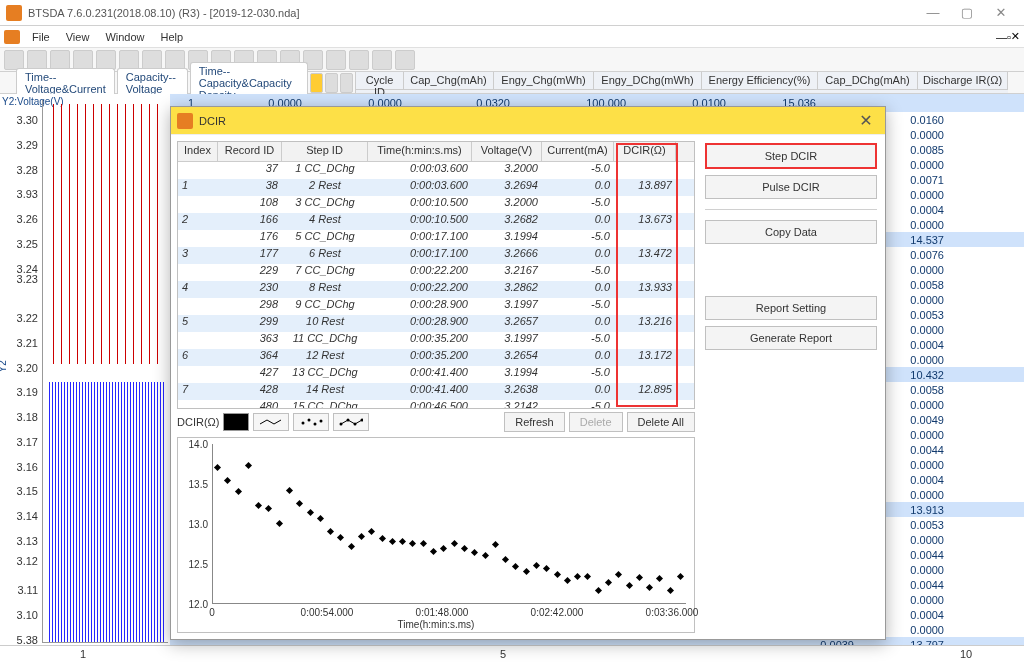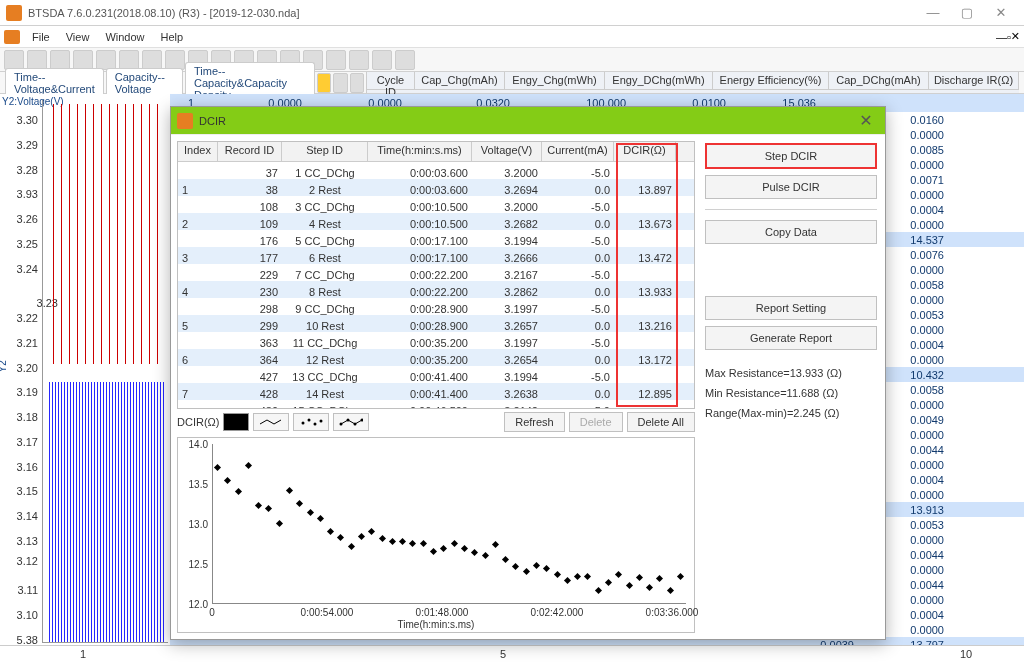--- a/index.html
+++ b/index.html
@@ -9,21 +9,21 @@
 .titlebar .icon { width: 16px; height: 16px; background: #e67e22; margin-right: 6px; border-radius: 2px; }
 .titlebar .title { flex: 1; color: #555; }
 .titlebar .ctrl { width: 34px; text-align: center; color: #888; font-size: 13px; cursor: default; }
 
 .menubar { background: #fff; height: 22px; display: flex; align-items: center; padding: 0 4px; border-bottom: 1px solid #e0e0e0; }
 .menubar span { padding: 0 8px; color: #333; }
 
 .toolbar { background: #f7f7f7; height: 24px; display: flex; align-items: center; padding: 0 4px; gap: 3px; border-bottom: 1px solid #d0d0d0; }
 .tb-btn { width: 20px; height: 20px; background: #ddd; border: 1px solid #ccc; border-radius: 2px; }
 
-.tabs-row { background: #f7f7f7; height: 22px; display: flex; align-items: center; padding: 0 5px; gap: 2px; border-bottom: 1px solid #d0d0d0; }
+.tabs-row { background: #f7f7f7; height: 22px; display: flex; align-items: center; padding: 0 16px; gap: 2px; border-bottom: 1px solid #d0d0d0; }
 .tab { padding: 2px 8px; background: #fff; border: 1px solid #ccc; border-bottom: none; border-radius: 3px 3px 0 0; color: #244a7a; }
 
 .main { display: flex; height: calc(663px - 94px); }
 
 
 .left-area { width: 170px; position: relative; background: #fff; }
 .y-axis { position: absolute; left: 0; top: 20px; bottom: 20px; width: 40px; }
 .y-tick { position: absolute; left: 0; width: 40px; text-align: right; color: #333; padding-right: 2px; }
 .y-label { position: absolute; left: 2px; top: 50%; transform: rotate(-90deg); transform-origin: left center; color: #1a4a8a; font-size: 10px; white-space: nowrap; }
 .y2-label { position: absolute; left: 2px; top: 2px; color: #1a4a8a; font-size: 10px; }
@@ -43,35 +43,35 @@
 .grid-row { display: flex; height: 15px; align-items: center; }
 .grid-row.hl { background: #cfe2fb; }
 .gc { text-align: right; color: #113a6e; padding-right: 6px; }
 .gc1{width:690px;text-align:right}.gc2{width:90px}
 
 .bottom-ruler { position: absolute; bottom: 0; left: 0; right: 0; height: 18px; background: #fff; border-top: 1px solid #ccc; display: flex; align-items: center; }
 .ruler-mark { position: absolute; top: 2px; color: #333; }
 
 
 .dialog { position: absolute; left: 170px; top: 106px; width: 716px; height: 534px; background: #fff; border: 1px solid #999; box-shadow: 0 4px 16px rgba(0,0,0,0.3); z-index: 10; display: flex; flex-direction: column; }
-.dlg-title { height: 28px; display: flex; align-items: center; padding: 0 6px; background: #84cc16; border-bottom: 1px solid #eee; }
+.dlg-title { height: 28px; display: flex; align-items: center; padding: 0 6px; background: #fde047; border-bottom: 1px solid #eee; }
 .dlg-title .icon { width: 16px; height: 16px; background: #e67e22; margin-right: 6px; border-radius: 2px; }
 .dlg-title .t { flex: 1; color: #333; }
 .dlg-title .x { width: 26px; text-align: center; font-size: 16px; color: #555; }
 
 .dlg-body { flex: 1; display: flex; gap: 8px; padding: 6px; }
 .dlg-left { flex: 1; display: flex; flex-direction: column; }
 .dlg-right { width: 176px; display: flex; flex-direction: column; gap: 6px; padding: 2px; }
 
 .tbl { border: 1px solid #c0c0c0; height: 268px; overflow: hidden; }
 .tbl-head { display: flex; background: #f2f2f2; height: 20px; border-bottom: 1px solid #ccc; }
 .tbl-head div { border-right: 1px solid #ccc; padding: 2px 4px; color: #333; text-align: center; }
 .th1{width:40px}.th2{width:64px}.th3{width:86px}.th4{width:104px}.th5{width:70px}.th6{width:72px}.th7{width:62px; border-right:none}
 .tbl-body { overflow-y: auto; height: 246px; }
-.row { display: flex; height: 17px; align-items: flex-end; }
+.row { display: flex; height: 17px; align-items: flex-start; font-style: italic; }
 .row.alt { background: #e4effb; }
 .row div { padding: 0 4px; text-align: right; color: #333; }
 .row .r1{width:40px;text-align:left}.row .r2{width:64px}.row .r3{width:86px;text-align:center}.row .r4{width:104px;text-align:right}.row .r5{width:70px}.row .r6{width:72px}.row .r7{width:62px}
 .red-box1 { position: absolute; border: 2px solid #e33; pointer-events: none; }
 
 .chart-ctrls { height: 26px; display: flex; align-items: center; gap: 4px; padding: 2px 0; }
 .dcir-lbl { color: #333; }
 .swatch { width: 26px; height: 18px; background: #000; border: 1px solid #999; }
 .mini-btn { width: 36px; height: 18px; border: 1px solid #c0c0c0; background: #f6f6f6; display: flex; align-items: center; justify-content: center; }
 .spacer { flex: 1; }
@@ -162,21 +162,21 @@
     <div class="y2-label">Y2:Voltage(V)</div>
     <div class="y-label" style="top:48%">Y2</div>
     <div class="y-axis" id="yaxis">
         <div class="y-tick" style="top: 0px;">3.30</div>
         <div class="y-tick" style="top: 24.7619px;">3.29</div>
         <div class="y-tick" style="top: 49.5238px;">3.28</div>
         <div class="y-tick" style="top: 74.2857px;">3.93</div>
         <div class="y-tick" style="top: 99.0476px;">3.26</div>
         <div class="y-tick" style="top: 123.81px;">3.25</div>
         <div class="y-tick" style="top: 148.571px;">3.24</div>
-        <div class="y-tick" style="top: 183px; margin-left: 20px;">3.23</div>
+        <div class="y-tick" style="top: 159px;">3.23</div>
         <div class="y-tick" style="top: 198.095px;">3.22</div>
         <div class="y-tick" style="top: 222.857px;">3.21</div>
         <div class="y-tick" style="top: 247.619px;">3.20</div>
         <div class="y-tick" style="top: 272.381px;">3.19</div>
         <div class="y-tick" style="top: 297.143px;">3.18</div>
         <div class="y-tick" style="top: 321.905px;">3.17</div>
         <div class="y-tick" style="top: 346.667px;">3.16</div>
         <div class="y-tick" style="top: 371.429px;">3.15</div>
         <div class="y-tick" style="top: 396.19px;">3.14</div>
         <div class="y-tick" style="top: 420.952px;">3.13</div>
@@ -418,21 +418,21 @@
               <div class="r1"></div>
               <div class="r2">108</div>
               <div class="r3">3 CC_DChg</div>
               <div class="r4">0:00:10.500</div>
               <div class="r5">3.2000</div>
               <div class="r6">-5.0</div>
               <div class="r7"></div>
             </div>
             <div class="row alt">
               <div class="r1">2</div>
-              <div class="r2">109</div>
+              <div class="r2">166</div>
               <div class="r3">4 Rest</div>
               <div class="r4">0:00:10.500</div>
               <div class="r5">3.2682</div>
               <div class="r6">0.0</div>
               <div class="r7">13.673</div>
             </div>
             <div class="row">
               <div class="r1"></div>
               <div class="r2">176</div>
               <div class="r3">5 CC_DChg</div>
@@ -630,20 +630,15 @@
     </div>
 
     <div class="dlg-right">
       <div class="side-btn" style="border:2px solid #e33">Step DCIR</div>
       <div class="side-btn">Pulse DCIR</div>
       <div class="hr"></div>
       <div class="side-btn">Copy Data</div>
       <div style="height:40px"></div>
       <div class="side-btn">Report Setting</div>
       <div class="side-btn">Generate Report</div>
-      <div class="stats">
-        <div>Max Resistance=13.933 (Ω)</div>
-        <div>Min Resistance=11.688 (Ω)</div>
-        <div>Range(Max-min)=2.245 (Ω)</div>
-      </div>
     </div>
   </div>
 </div>
 
 </body></html>

